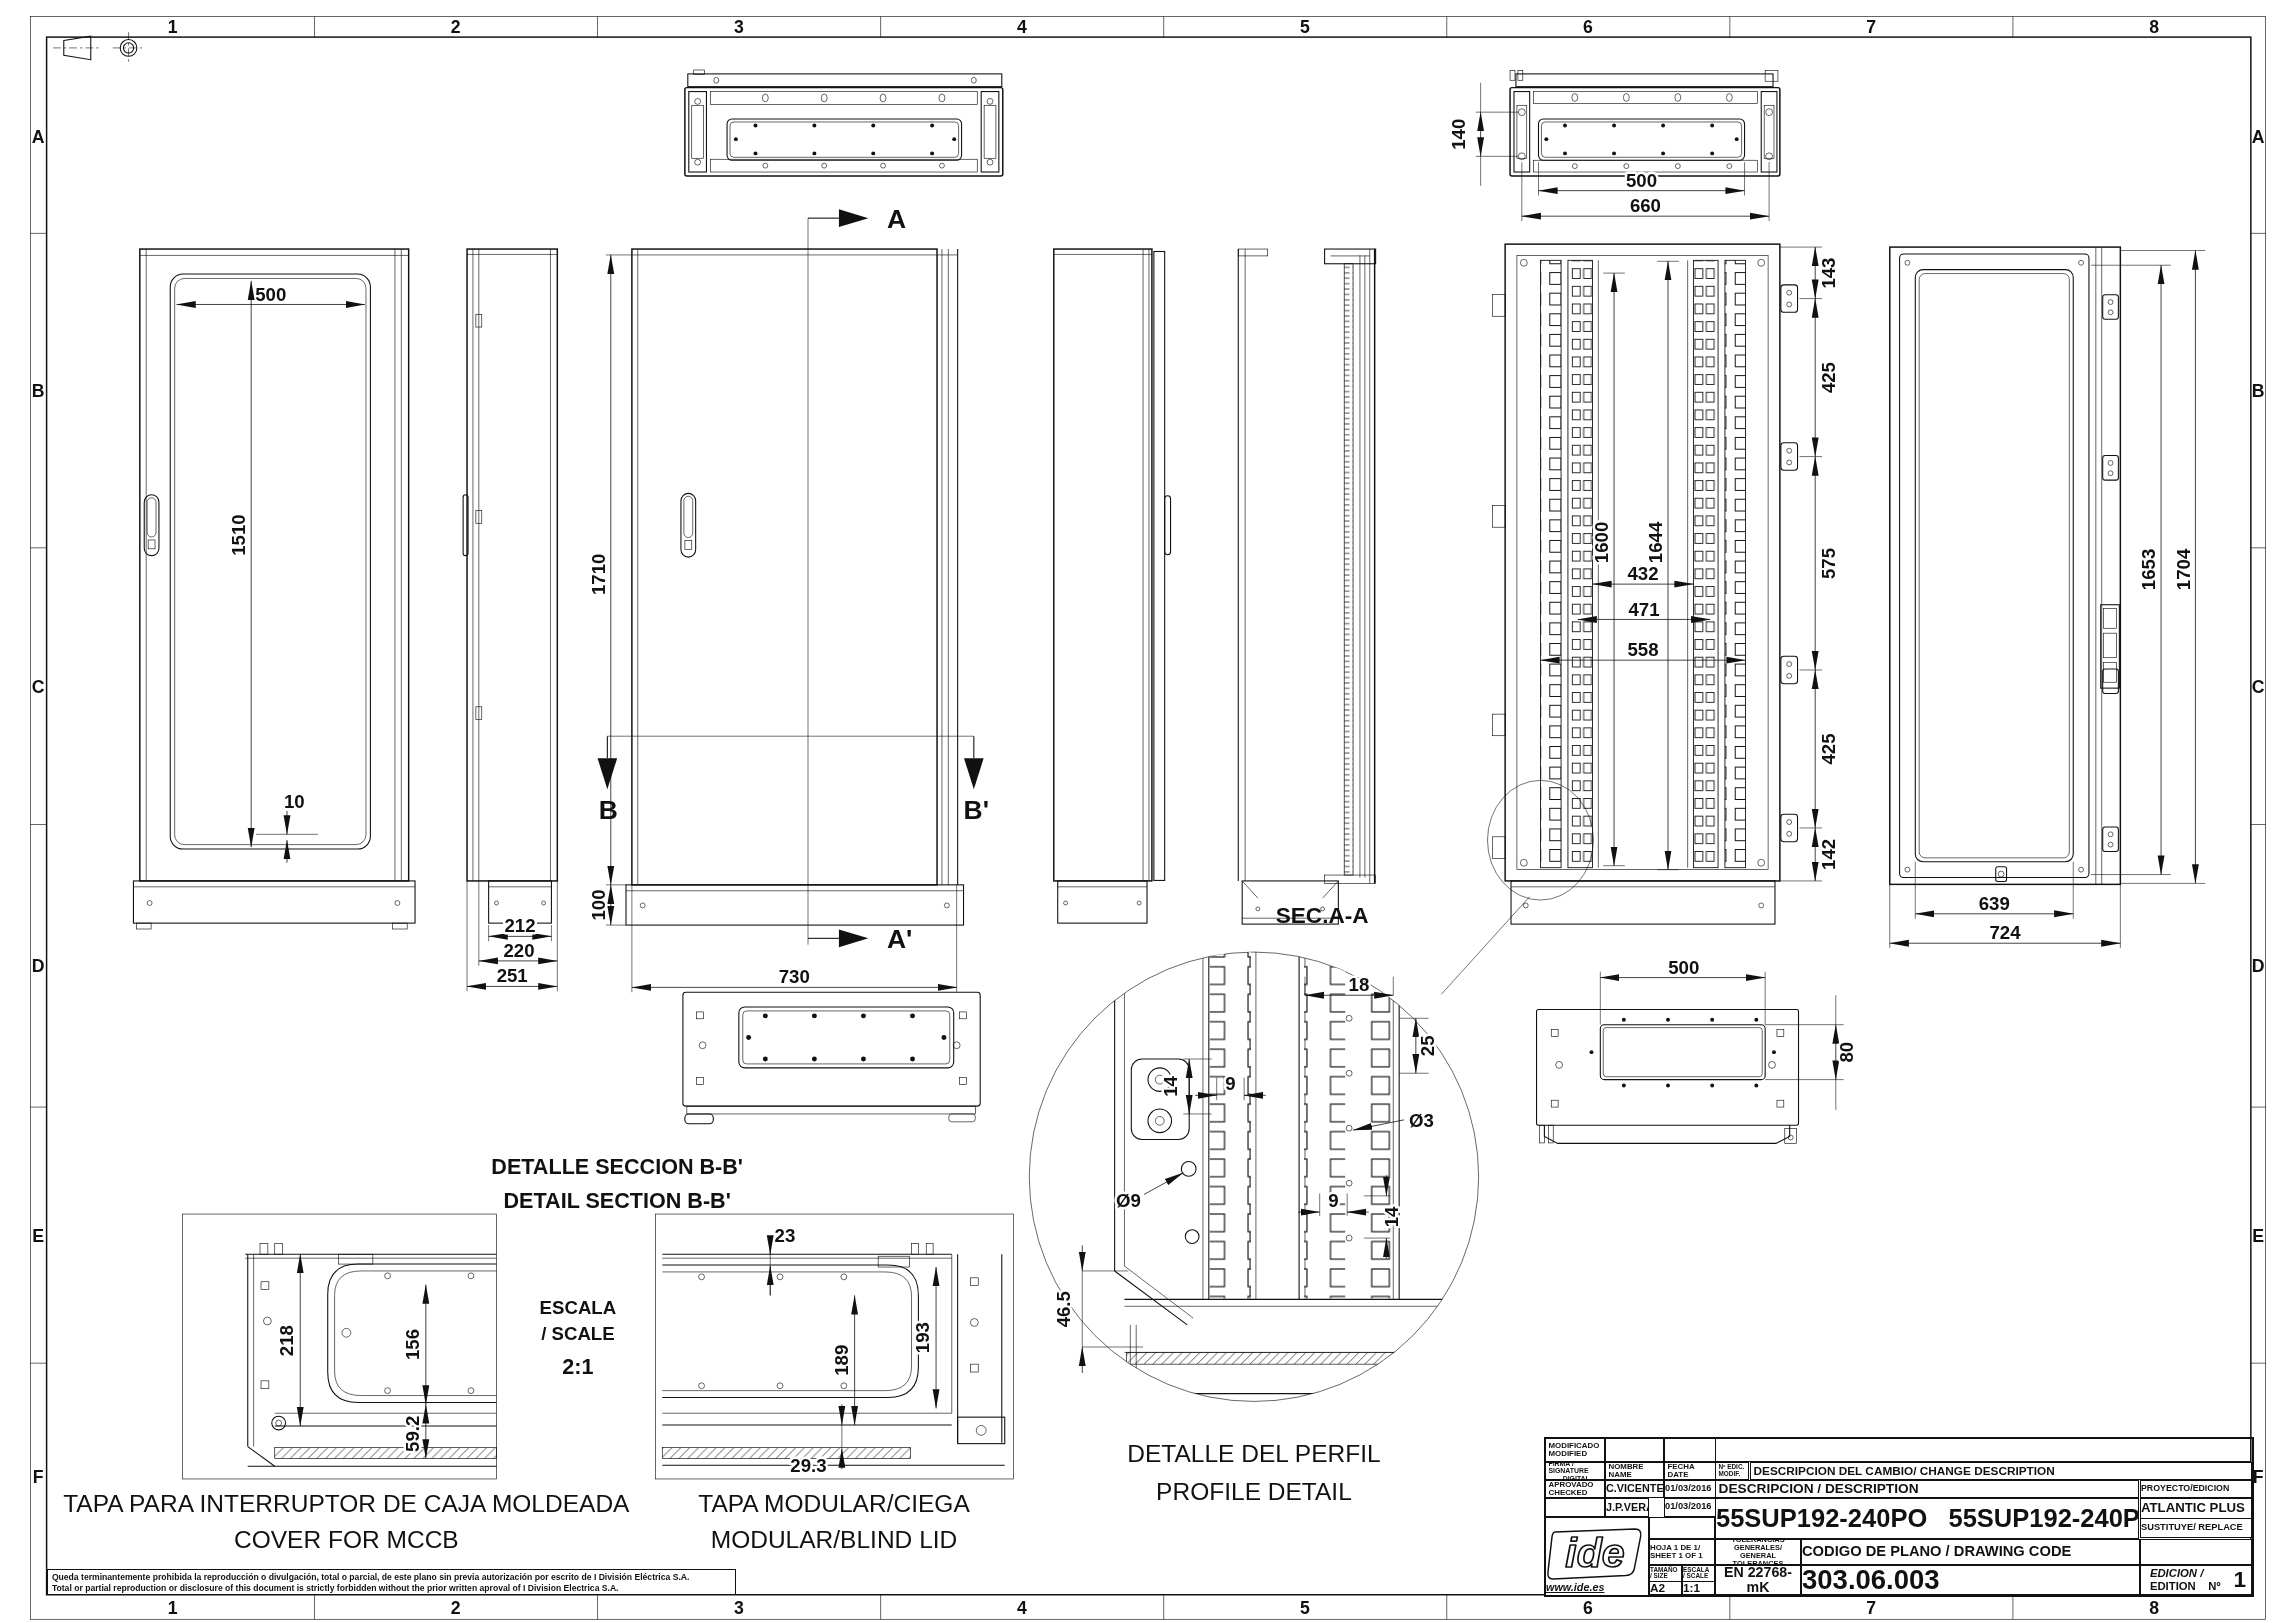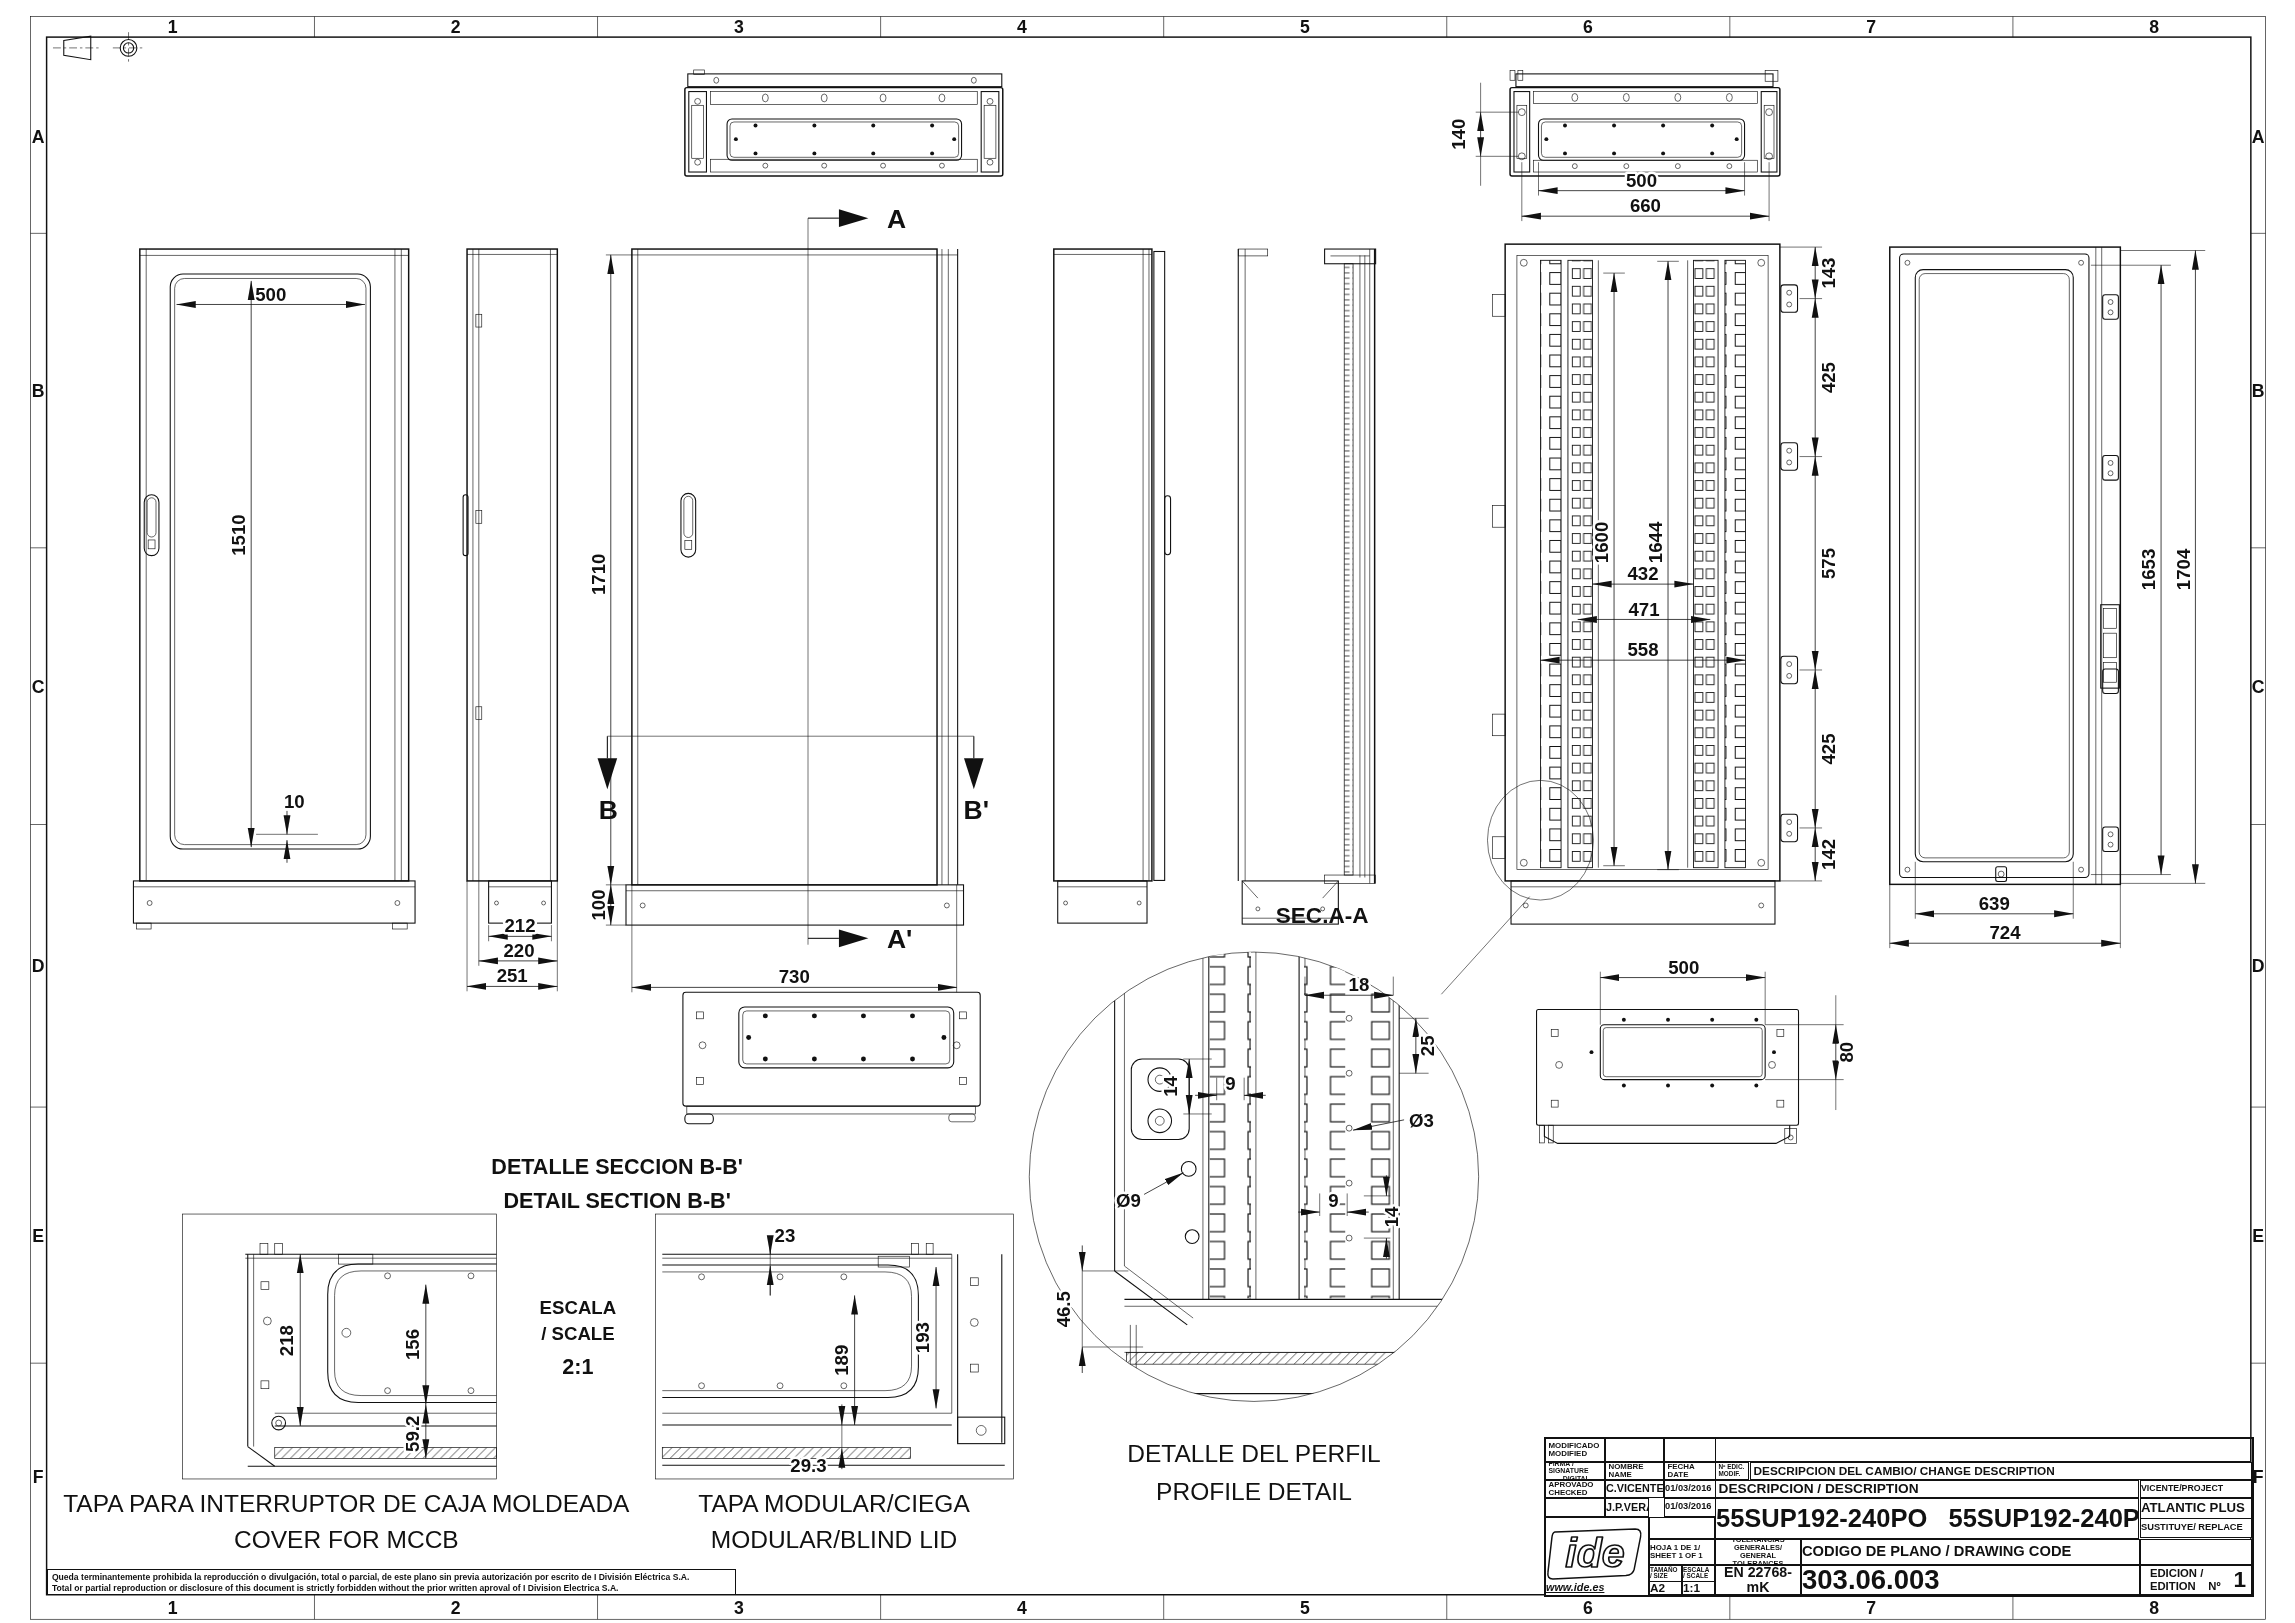--- a/index.html
+++ b/index.html
@@ -764,21 +764,21 @@
   <div class="cell ctr" style="left:60px;top:42px;width:59px;height:17.7px;">
         <div class="val">C.VICENTE</div>
       </div>
   <div class="cell ctr" style="left:119px;top:42px;width:52px;height:17.7px;">
         <div class="val" style="font-size:9.3px">01/03/2016</div>
       </div>
   <div class="cell" style="left:170px;top:42px;width:424px;height:17.7px;">
         <div class="lbl" style="font-size:13.7px">DESCRIPCION / DESCRIPTION</div>
       </div>
   <div class="cell ctr" style="left:595px;top:42px;width:112px;height:17.7px;">
-        <div class="lbl" style="font-size:8.8px;padding-left:0">VICENTE/PROJECT</div>
+        <div class="lbl" style="font-size:8.8px;padding-left:0">PROYECTO/EDICION</div>
       </div>
 
   <div class="cell" style="left:0;top:60px;width:60px;height:18.6px;gap:16px;">
         <div class="lbl">DIBUJADO</div>
         <div class="lbl">DRAWN</div>
       </div>
   <div class="cell ctr" style="left:60px;top:60px;width:44px;height:18.6px;">
         <div class="val">J.P.VERA</div>
       </div>
   <div class="cell ctr" style="left:119px;top:60px;width:52px;height:18.6px;">
@@ -830,21 +830,21 @@
         <div style="font-size:11.8px;font-weight:bold;">1:1</div>
       </div>
   <div class="cell ctr" style="left:170px;top:127px;width:86px;height:30px;">
         <div style="font-size:14.2px;font-weight:600;">EN 22768-mK</div>
       </div>
   <div class="cell ctr" style="left:256px;top:127px;width:339px;height:30px;">
         <div style="font-size:27.5px;font-weight:bold;">303.06.003</div>
       </div>
   <div class="cell" style="left:595px;top:127px;width:112px;height:30px;flex-direction:row;align-items:center;">
     <div style="padding-left:3.9px;">
-      <div style="font-size:11.3px;font-weight:bold;line-height:1.15;">EDICION /</div>
+      <div style="font-size:11.3px;font-weight:bold;line-height:1.15;font-style:italic;">EDICION /</div>
       <div style="font-size:11.3px;font-weight:bold;line-height:1.15;white-space:pre;">EDITION    Nº</div>
     </div>
     <div style="font-size:22.6px;font-weight:bold;margin-left:12.8px;">1</div>
   </div>
 </div>
 
 <div id="disclaimer">
   <div>Queda terminantemente prohibida la reproducción o divulgación, total o parcial, de este plano sin previa autorización por escrito de I División Eléctrica S.A.</div>
   <div>Total or partial reproduction or disclosure of this document is strictly forbidden without the prior written aproval of I Division Electrica S.A.</div>
 </div>

